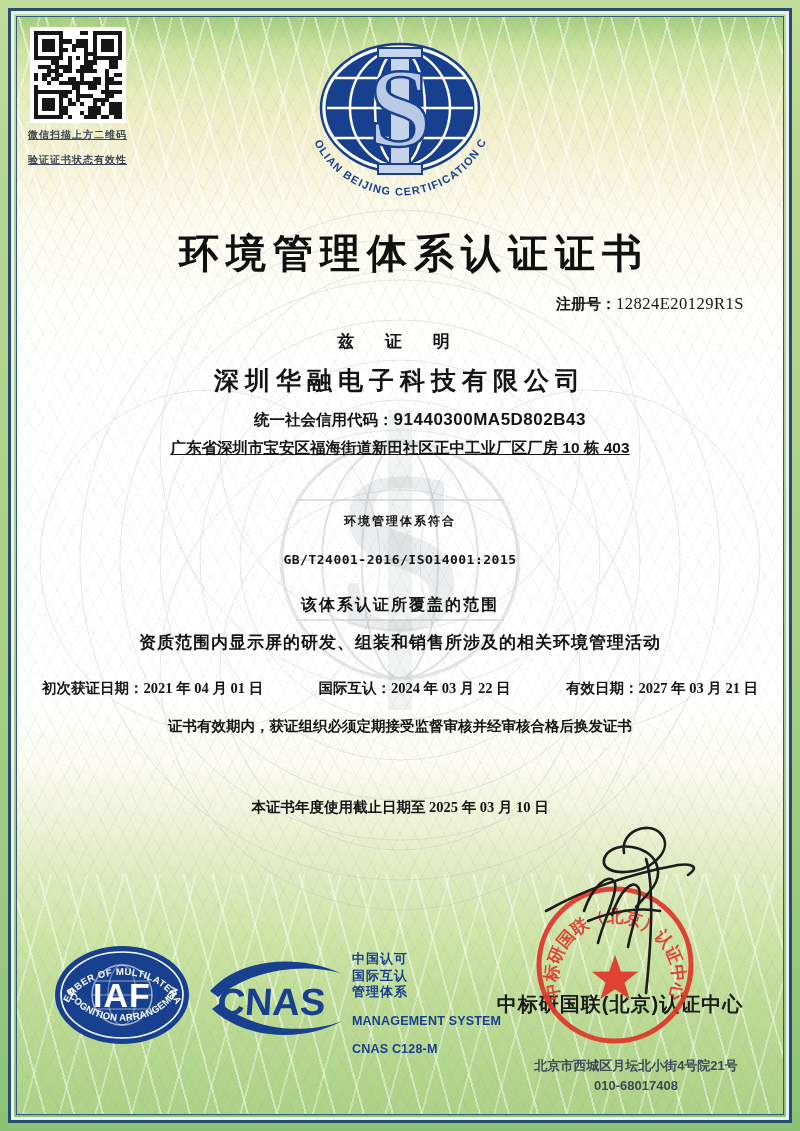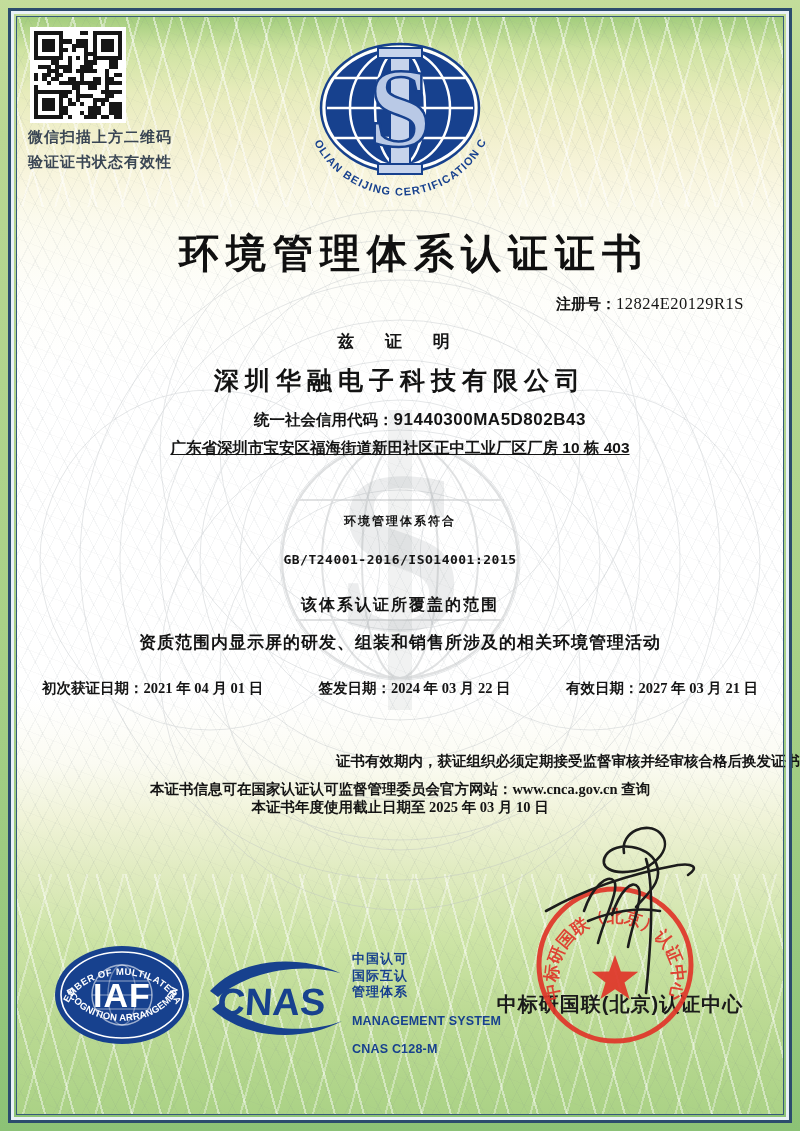--- a/index.html
+++ b/index.html
@@ -33,22 +33,22 @@
       repeating-linear-gradient(75deg, transparent 0 26px, rgba(255,255,255,.45) 26px 28px),
       repeating-linear-gradient(-75deg, transparent 0 33px, rgba(255,255,255,.35) 33px 35px); }
   .mesh { position:absolute; left:0; top:200px; z-index:2; pointer-events:none; }
 
   
   .qr-wrap { position:absolute; left:30px; top:27px; z-index:10; }
   #qr-code { display:grid; grid-template-columns:repeat(21,1fr); width:96px; height:96px;
              background:#fff; padding:4px; }
   #qr-code i { display:block; }
   #qr-code i.b { background:#161616; }
-  .qr-cap { position:absolute; left:28px; z-index:10; font-size:15px; font-weight:600;
-            color:#3a4654; letter-spacing:1px; }
+  .qr-cap { position:absolute; left:28px; z-index:10; font-size:10px; font-weight:600;
+            color:#3a4654; letter-spacing:1px;text-decoration:underline; }
 
   
   .csi-logo { position:absolute; left:50%; transform:translateX(-50%); top:42px; z-index:10; }
 
   
   .t { position:absolute; left:0; width:100%; text-align:center; z-index:10; color:#141414; }
   .title { top:226px; font-size:40px; font-weight:900; letter-spacing:7px; color:#101010;padding-left:28px; }
   .regno { top:294px; text-align:right; padding-right:56px; font-size:15px; font-weight:700; }
   .regno .num { font-family:"Liberation Serif",serif; font-weight:400; font-size:16.5px; letter-spacing:.5px; }
   .certify { top:330px; font-size:17px; font-weight:700; letter-spacing:13px; }
@@ -56,21 +56,21 @@
   .credit { top:410px; font-size:15.5px; font-weight:600;padding-left:40px; }
   .credit .num { font-size:17px; font-weight:800; letter-spacing:.5px; }
   .addr { top:438px; font-size:15.5px; font-weight:600;text-decoration:underline; }
   .conform { top:513px; font-size:12px; font-weight:700; letter-spacing:2px; }
   .gbcode { top:552px; font-size:13px; font-weight:700; font-family:"DejaVu Sans Mono",monospace; letter-spacing:.5px; }
   .scopelabel { top:595px; font-size:16px; font-weight:700; letter-spacing:2px; }
   .scope { top:631px; font-size:17px; font-weight:700; letter-spacing:1px; }
   .dates { top:679px; display:flex; justify-content:space-between; padding:0 42px;
            font-family:"Liberation Serif",serif; font-size:14.5px; font-weight:600; }
   .note { font-family:"Liberation Serif",serif; font-size:14.5px; font-weight:600; }
-  .note1 { top:752px;text-align:right; } .note2 { top:750px;margin-top:48px; } .note3 { top:780px; }
+  .note1 { top:717px; } .note2 { top:750px;margin-top:48px; } .note3 { top:780px; }
 
   
   .sig { position:absolute; left:528px; top:815px; z-index:12; }
   .stamp { position:absolute; left:531px; top:881px; z-index:11; opacity:.93; }
   .body-name { position:absolute; left:470px; top:991px; width:300px; text-align:center;
                font-size:20px; font-weight:600; letter-spacing:1px; color:#1a1a1a; z-index:10; }
   .hq-addr { position:absolute; left:480px; top:1056px; width:312px; text-align:center;
              font-size:13px; font-weight:700; color:#3d4956; line-height:20px; z-index:10; }
 
   
@@ -601,27 +601,26 @@
   </div>
   <div class="t addr">广东省深圳市宝安区福海街道新田社区正中工业厂区厂房 10 栋 403</div>
 
   <div class="t conform">环境管理体系符合</div>
   <div class="t gbcode">GB/T24001-2016/ISO14001:2015</div>
   <div class="t scopelabel">该体系认证所覆盖的范围</div>
   <div class="t scope">资质范围内显示屏的研发、组装和销售所涉及的相关环境管理活动</div>
 
   <div class="t dates">
     <span><span>初次获证日期：</span><span>2021 年 04 月 01 日</span></span>
-    <span><span>签发日期：</span><span>2024 年 03 月 22 日</span></span>
+    <span><span>国际互认：</span><span>2024 年 03 月 22 日</span></span>
     <span><span>有效日期：</span><span>2027 年 03 月 21 日</span></span>
   </div>
 
   <div class="t note note1">证书有效期内，获证组织必须定期接受监督审核并经审核合格后换发证书</div>
   <div class="t note note2">本证书年度使用截止日期至 2025 年 03 月 10 日</div>
-  <div class="t note note3">本证书信息可在国家认证认可监督管理委员会官方网站：www.cnca.gov.cn 查询</div>
 
   <svg class="sig" width="200" height="190" viewBox="0 0 200 190">
     <g fill="none" stroke="#1c1c1c" stroke-width="2.6" stroke-linecap="round">
       <path d="M 96 38 C 92 16, 120 6, 132 18 C 146 32, 128 52, 106 56 C 84 60, 70 52, 78 40 C 88 26, 120 30, 128 48 C 136 66, 120 78, 108 92"></path>
       <path d="M 18 96 C 50 78, 96 60, 150 50 C 164 48, 172 52, 160 60"></path>
       <path d="M 56 96 C 64 72, 80 58, 86 66 C 92 74, 76 104, 70 128"></path>
       <path d="M 84 100 C 92 76, 104 64, 110 72 C 116 80, 104 110, 100 132"></path>
       <path d="M 60 106 C 84 96, 112 92, 132 96"></path>
       <path d="M 118 44 C 126 70, 124 120, 118 178"></path>
     </g>
@@ -630,20 +629,24 @@
   <svg class="stamp" width="168" height="168" viewBox="0 0 168 168">
     <circle cx="84" cy="84" r="76" fill="none" stroke="#e0372a" stroke-width="5"></circle>
     <path id="stamp-arc" d="M 34 128 A 58 58 0 1 1 134 128" fill="none"></path>
     <text font-size="17" font-weight="700" fill="#e0372a">
       <textPath href="#stamp-arc" startOffset="50%" text-anchor="middle">中标研国联（北京）认证中心</textPath>
     </text>
     <polygon fill="#e0372a" points="84,74 89.9,90.4 107.3,90.8 93.5,101.4 98.6,118.1 84,108.2 69.4,118.1 74.5,101.4 60.7,90.8 78.1,90.4"></polygon>
   </svg>
 
   <div class="body-name">中标研国联(北京)认证中心</div>
+  <div class="hq-addr">
+    <div>北京市西城区月坛北小街4号院21号</div>
+    <div>010-68017408</div>
+  </div>
 
   <svg class="iaf-logo" width="140" height="104" viewBox="0 0 140 104">
     <ellipse cx="70" cy="52" rx="67" ry="49" fill="#17418e"></ellipse>
     <ellipse cx="70" cy="52" rx="61" ry="43" fill="none" stroke="#ffffff" stroke-width="1.6"></ellipse>
     <g stroke="rgba(255,255,255,.35)" stroke-width="1.4" fill="none">
       <ellipse cx="70" cy="52" rx="14" ry="30"></ellipse>
       <ellipse cx="70" cy="52" rx="30" ry="30"></ellipse>
       <circle cx="70" cy="52" r="30"></circle>
       <line x1="40" y1="52" x2="100" y2="52"></line>
       <line x1="44" y1="38" x2="96" y2="38"></line>

